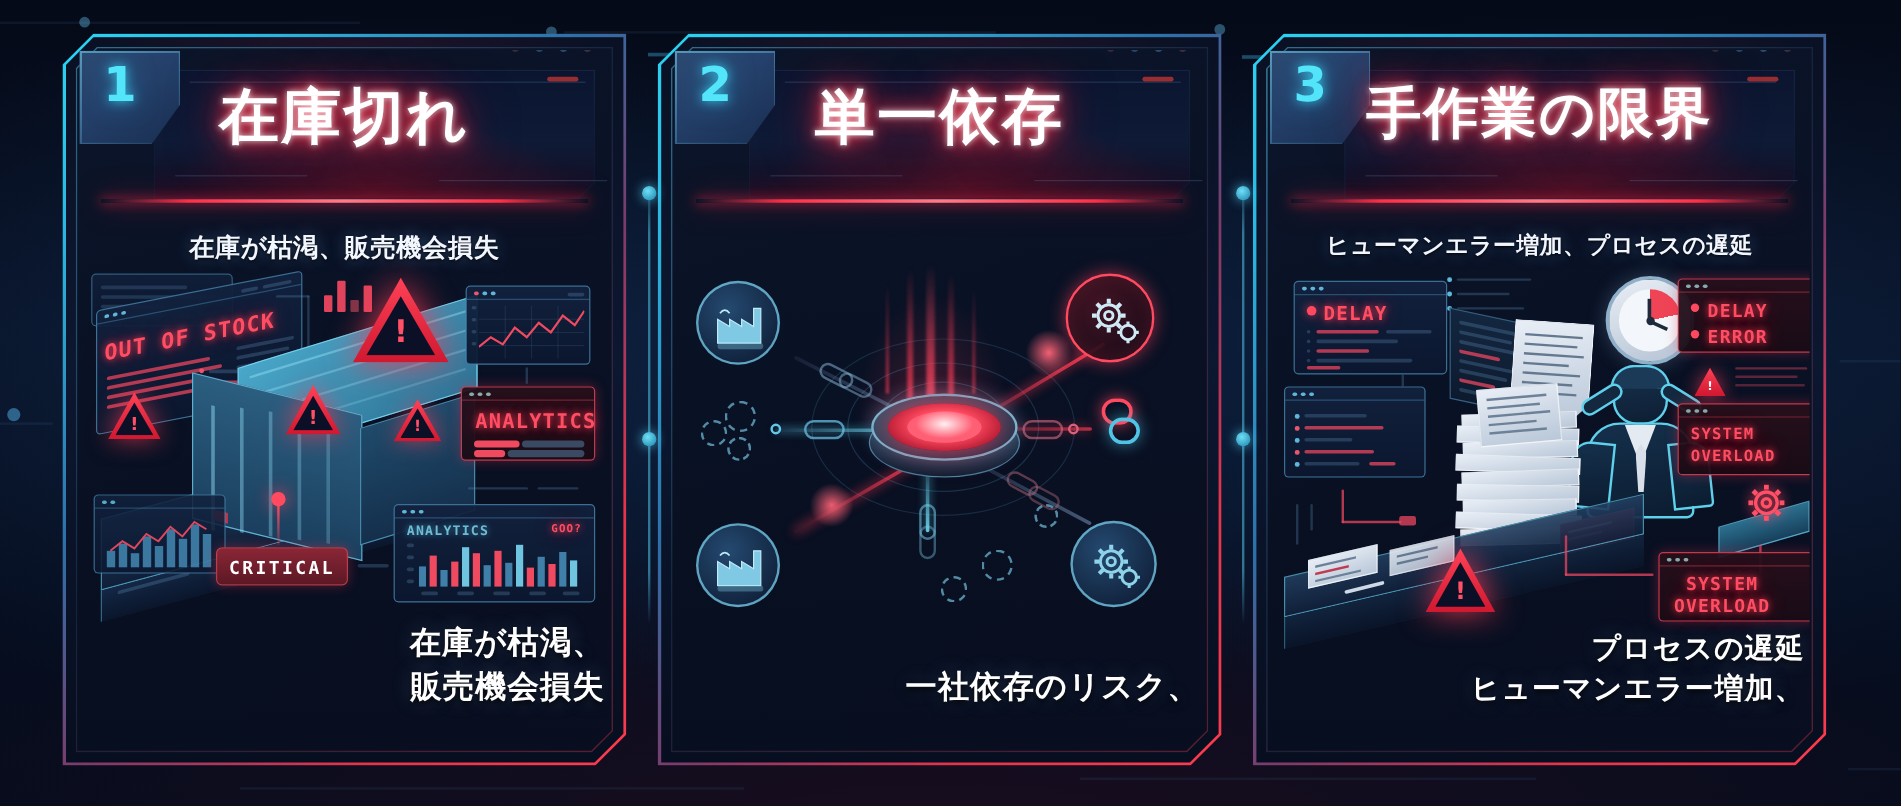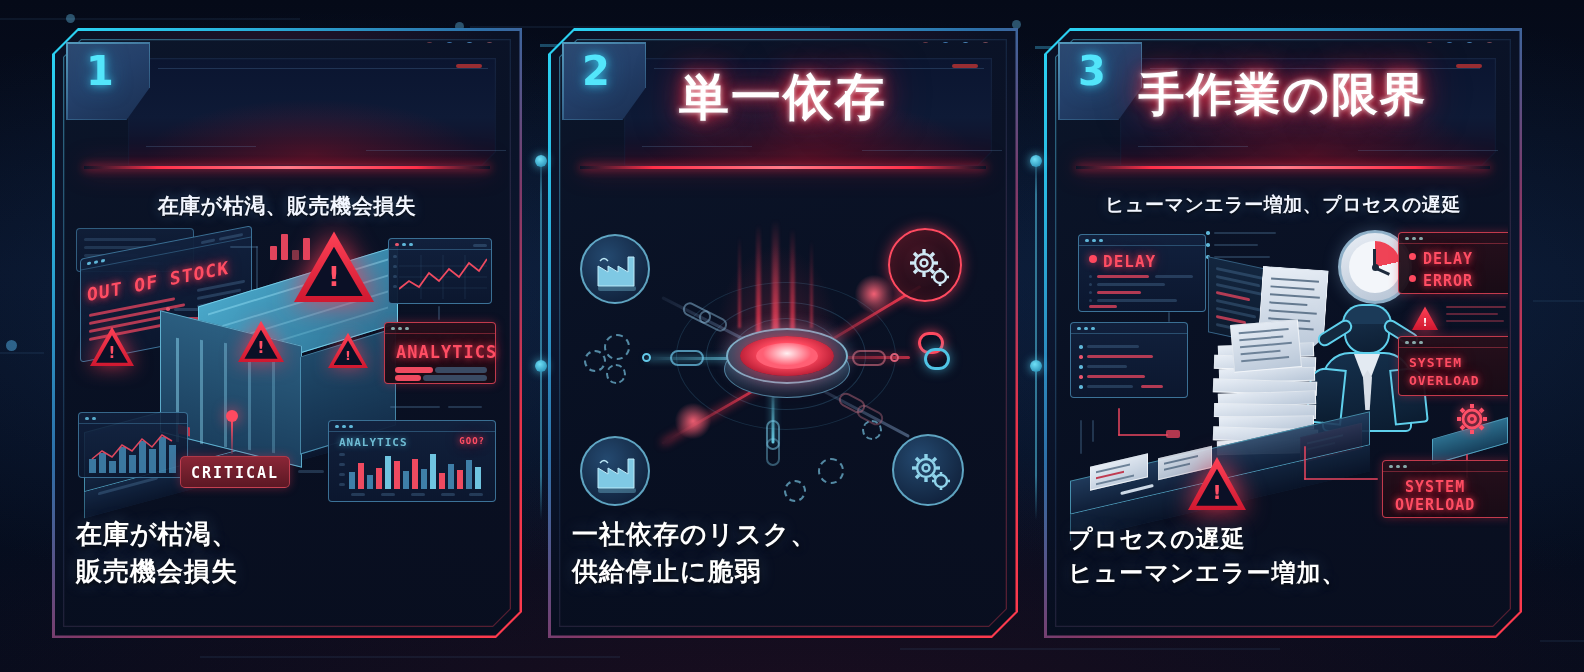--- a/index.html
+++ b/index.html
@@ -127,23 +127,23 @@
     text-align:center; font-size:21px; font-weight:700; color:#f2f6ff;
     letter-spacing:.5px;
     font-family:"DejaVu Sans","Liberation Sans",sans-serif;
     text-shadow:0 1px 3px rgba(0,0,0,.95),0 0 12px rgba(120,190,255,.35);
   }
   .c3 .subtitle{ font-size:19px; }
 
   
   .caption{
     position:absolute; left:10px; right:4px; bottom:32px; z-index:8;
-    text-align:left; font-size:26px; font-weight:700; color:#ffffff;
+    text-align:right; font-size:26px; font-weight:700; color:#ffffff;
     line-height:1.42; letter-spacing:1px;
-    font-family:Liberation Mono, monospace;
+    font-family:Liberation Serif, serif;
     text-shadow:0 2px 5px rgba(0,0,0,.95),0 0 16px rgba(150,200,255,.25);
   }
   .c3 .caption{ font-size:24px; }
 
   
   .art{ position:absolute; left:4px; right:4px; top:182px; height:300px; z-index:4; }
   .art *{ position:absolute; }
 
   
   .win{ background:linear-gradient(180deg,rgba(18,34,62,.95),rgba(12,24,48,.95)); border:1.3px solid rgba(90,170,215,.6); border-radius:4px; }
@@ -240,20 +240,21 @@
         <i style="background:#4a86b8"></i>
         <i style="background:#7b4a58"></i>
       </div>
 
       <div class="header"></div>
       <div class="htrace" style="left:92px;top:26px;width:330px;height:1.2px;"></div>
       <div class="htrace" style="left:80px;top:104px;width:110px;height:1.2px;"></div>
       <div class="htrace" style="left:300px;top:108px;width:140px;height:1.2px;"></div>
       <div class="hdash"></div>
 
+      <div class="title">在庫切れ</div>
       <div class="underglow"></div>
       <div class="subtitle">在庫が枯渇、販売機会損失</div>
 
       <div class="art">
 
         <div class="win" style="left:6px;top:4px;width:118px;height:44px;opacity:.8;">
           <div class="ln dim" style="left:7px;top:9px;width:72px;"></div>
           <div class="ln dim" style="left:7px;top:17px;width:96px;"></div>
           <div class="ln dim" style="left:7px;top:25px;width:54px;"></div>
           <div class="ln dim" style="left:7px;top:33px;width:80px;"></div>
@@ -598,21 +599,20 @@
         <div class="gear" style="left:18px;top:126px;width:22px;height:22px;"></div>
         <div class="gear" style="left:38px;top:110px;width:26px;height:26px;"></div>
         <div class="gear" style="left:40px;top:140px;width:20px;height:20px;"></div>
         <div class="gear" style="left:252px;top:234px;width:26px;height:26px;"></div>
         <div class="gear" style="left:218px;top:256px;width:22px;height:22px;"></div>
         <div class="gear" style="left:296px;top:196px;width:20px;height:20px;"></div>
       </div>
 
       <div class="caption">
         <div>一社依存のリスク、</div>
-        <div>供給停止に脆弱</div>
       </div>
     </div>
   </div>
 
   <div class="card c3">
     <div class="frame"></div>
     <div class="frame2"></div>
     <div class="cardinner">
 
       <div class="badge">

